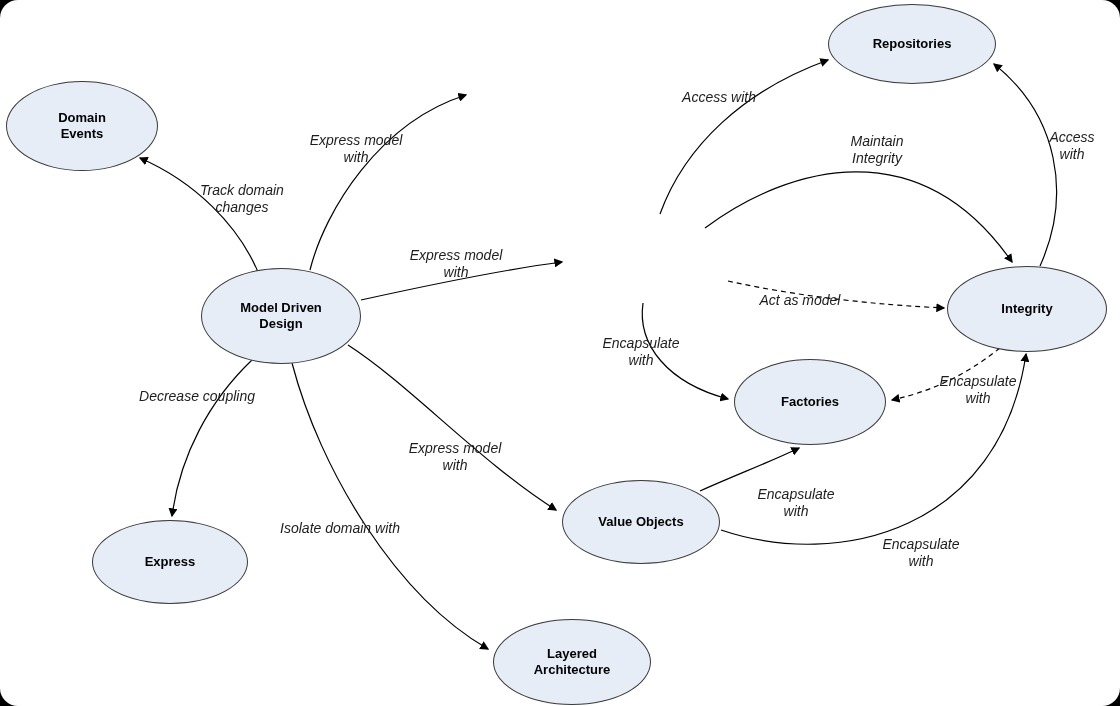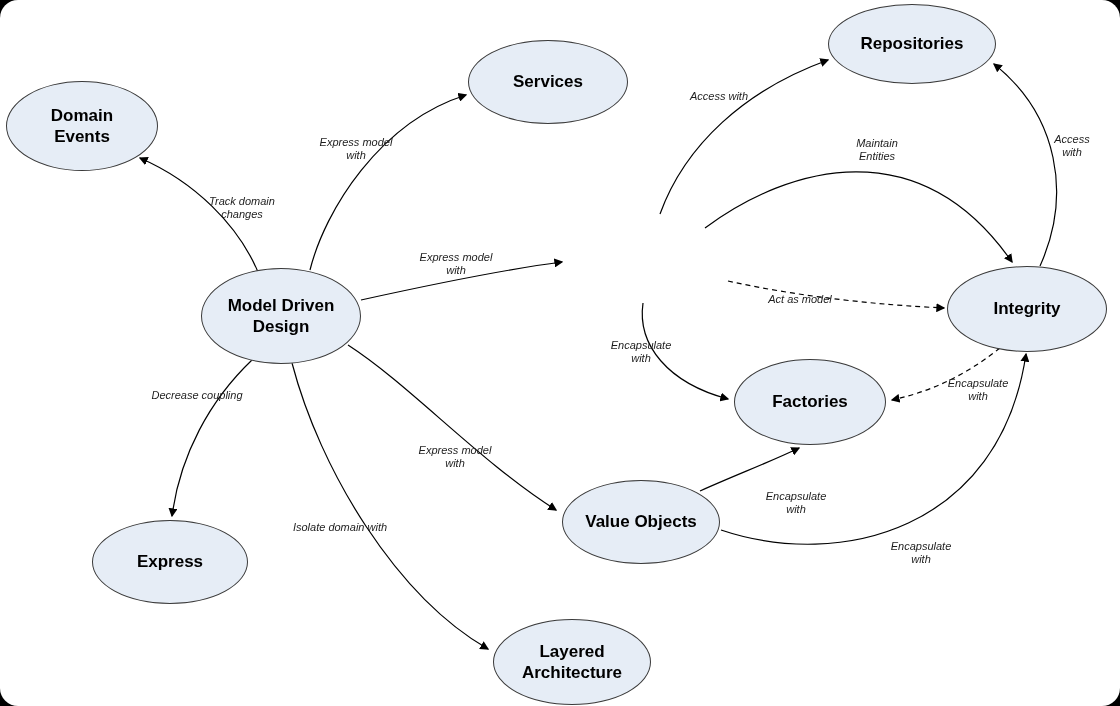--- a/index.html
+++ b/index.html
@@ -24,31 +24,31 @@
   .node {
     position: absolute;
     border: 1.4px solid #3a3a3a;
     border-radius: 50%;
     background: #e6edf6;
     display: flex;
     align-items: center;
     justify-content: center;
     text-align: center;
     font-weight: bold;
-    font-size: 17px;
+    font-size: 13px;
     line-height: 1.25;
     color: #000;
     white-space: pre-line;
     box-sizing: border-box;
   }
   .edge-label {
     position: absolute;
     transform: translate(-50%, -50%);
     font-style: italic;
-    font-size: 11px;
+    font-size: 14px;
     line-height: 1.2;
     color: #1d1d1d;
     text-align: center;
     white-space: pre-line;
   }
   path.edge {
     fill: none;
     stroke: #000;
     stroke-width: 1.2;
   }
@@ -79,44 +79,43 @@
     <path class="edge dashed" d="M728,281 C800,297 880,305 944,308" marker-end="url(#arrow)"></path>
     <path class="edge" d="M643,303 C637,345 668,383 728,399" marker-end="url(#arrow)"></path>
     <path class="edge" d="M1040,266 C1072,195 1058,115 994,64" marker-end="url(#arrow)"></path>
     <path class="edge dashed" d="M1000,348 C962,378 928,392 892,400" marker-end="url(#arrow)"></path>
     <path class="edge" d="M700,491 C738,474 770,462 799,448" marker-end="url(#arrow)"></path>
     <path class="edge" d="M721,530 C840,570 1000,530 1026,354" marker-end="url(#arrow)"></path>
   </svg>
 
   <div class="node" style="left:6px; top:81px; width:152px; height:90px;">Domain
 Events</div>
-  <div class="node" style="left:468px; top:40px; width:160px; height:84px;">Services</div>
   <div class="node" style="left:828px; top:4px; width:168px; height:80px;">Repositories</div>
   <div class="node" style="left:201px; top:268px; width:160px; height:96px;">Model Driven
 Design</div>
   <div class="node" style="left:947px; top:266px; width:160px; height:86px;">Integrity</div>
   <div class="node" style="left:734px; top:359px; width:152px; height:86px;">Factories</div>
   <div class="node" style="left:92px; top:520px; width:156px; height:84px;">Express</div>
   <div class="node" style="left:562px; top:480px; width:158px; height:84px;">Value Objects</div>
   <div class="node" style="left:493px; top:619px; width:158px; height:86px;">Layered
 Architecture</div>
 
-  <div class="edge-label" style="left:242px; top:208px;">Track domain
+  <div class="edge-label" style="left:242px; top:199px;">Track domain
 changes</div>
   <div class="edge-label" style="left:356px; top:149px;">Express model
 with</div>
   <div class="edge-label" style="left:456px; top:264px;">Express model
 with</div>
   <div class="edge-label" style="left:455px; top:457px;">Express model
 with</div>
   <div class="edge-label" style="left:197px; top:396px;">Decrease coupling</div>
   <div class="edge-label" style="left:340px; top:528px;">Isolate domain with</div>
   <div class="edge-label" style="left:719px; top:97px;">Access with</div>
   <div class="edge-label" style="left:877px; top:150px;">Maintain
-Entities</div>
+Integrity</div>
   <div class="edge-label" style="left:800px; top:300px;">Act as model</div>
   <div class="edge-label" style="left:641px; top:352px;">Encapsulate
 with</div>
   <div class="edge-label" style="left:1072px; top:146px;">Access with</div>
   <div class="edge-label" style="left:978px; top:390px;">Encapsulate
 with</div>
   <div class="edge-label" style="left:796px; top:503px;">Encapsulate
 with</div>
   <div class="edge-label" style="left:921px; top:553px;">Encapsulate
 with</div>

